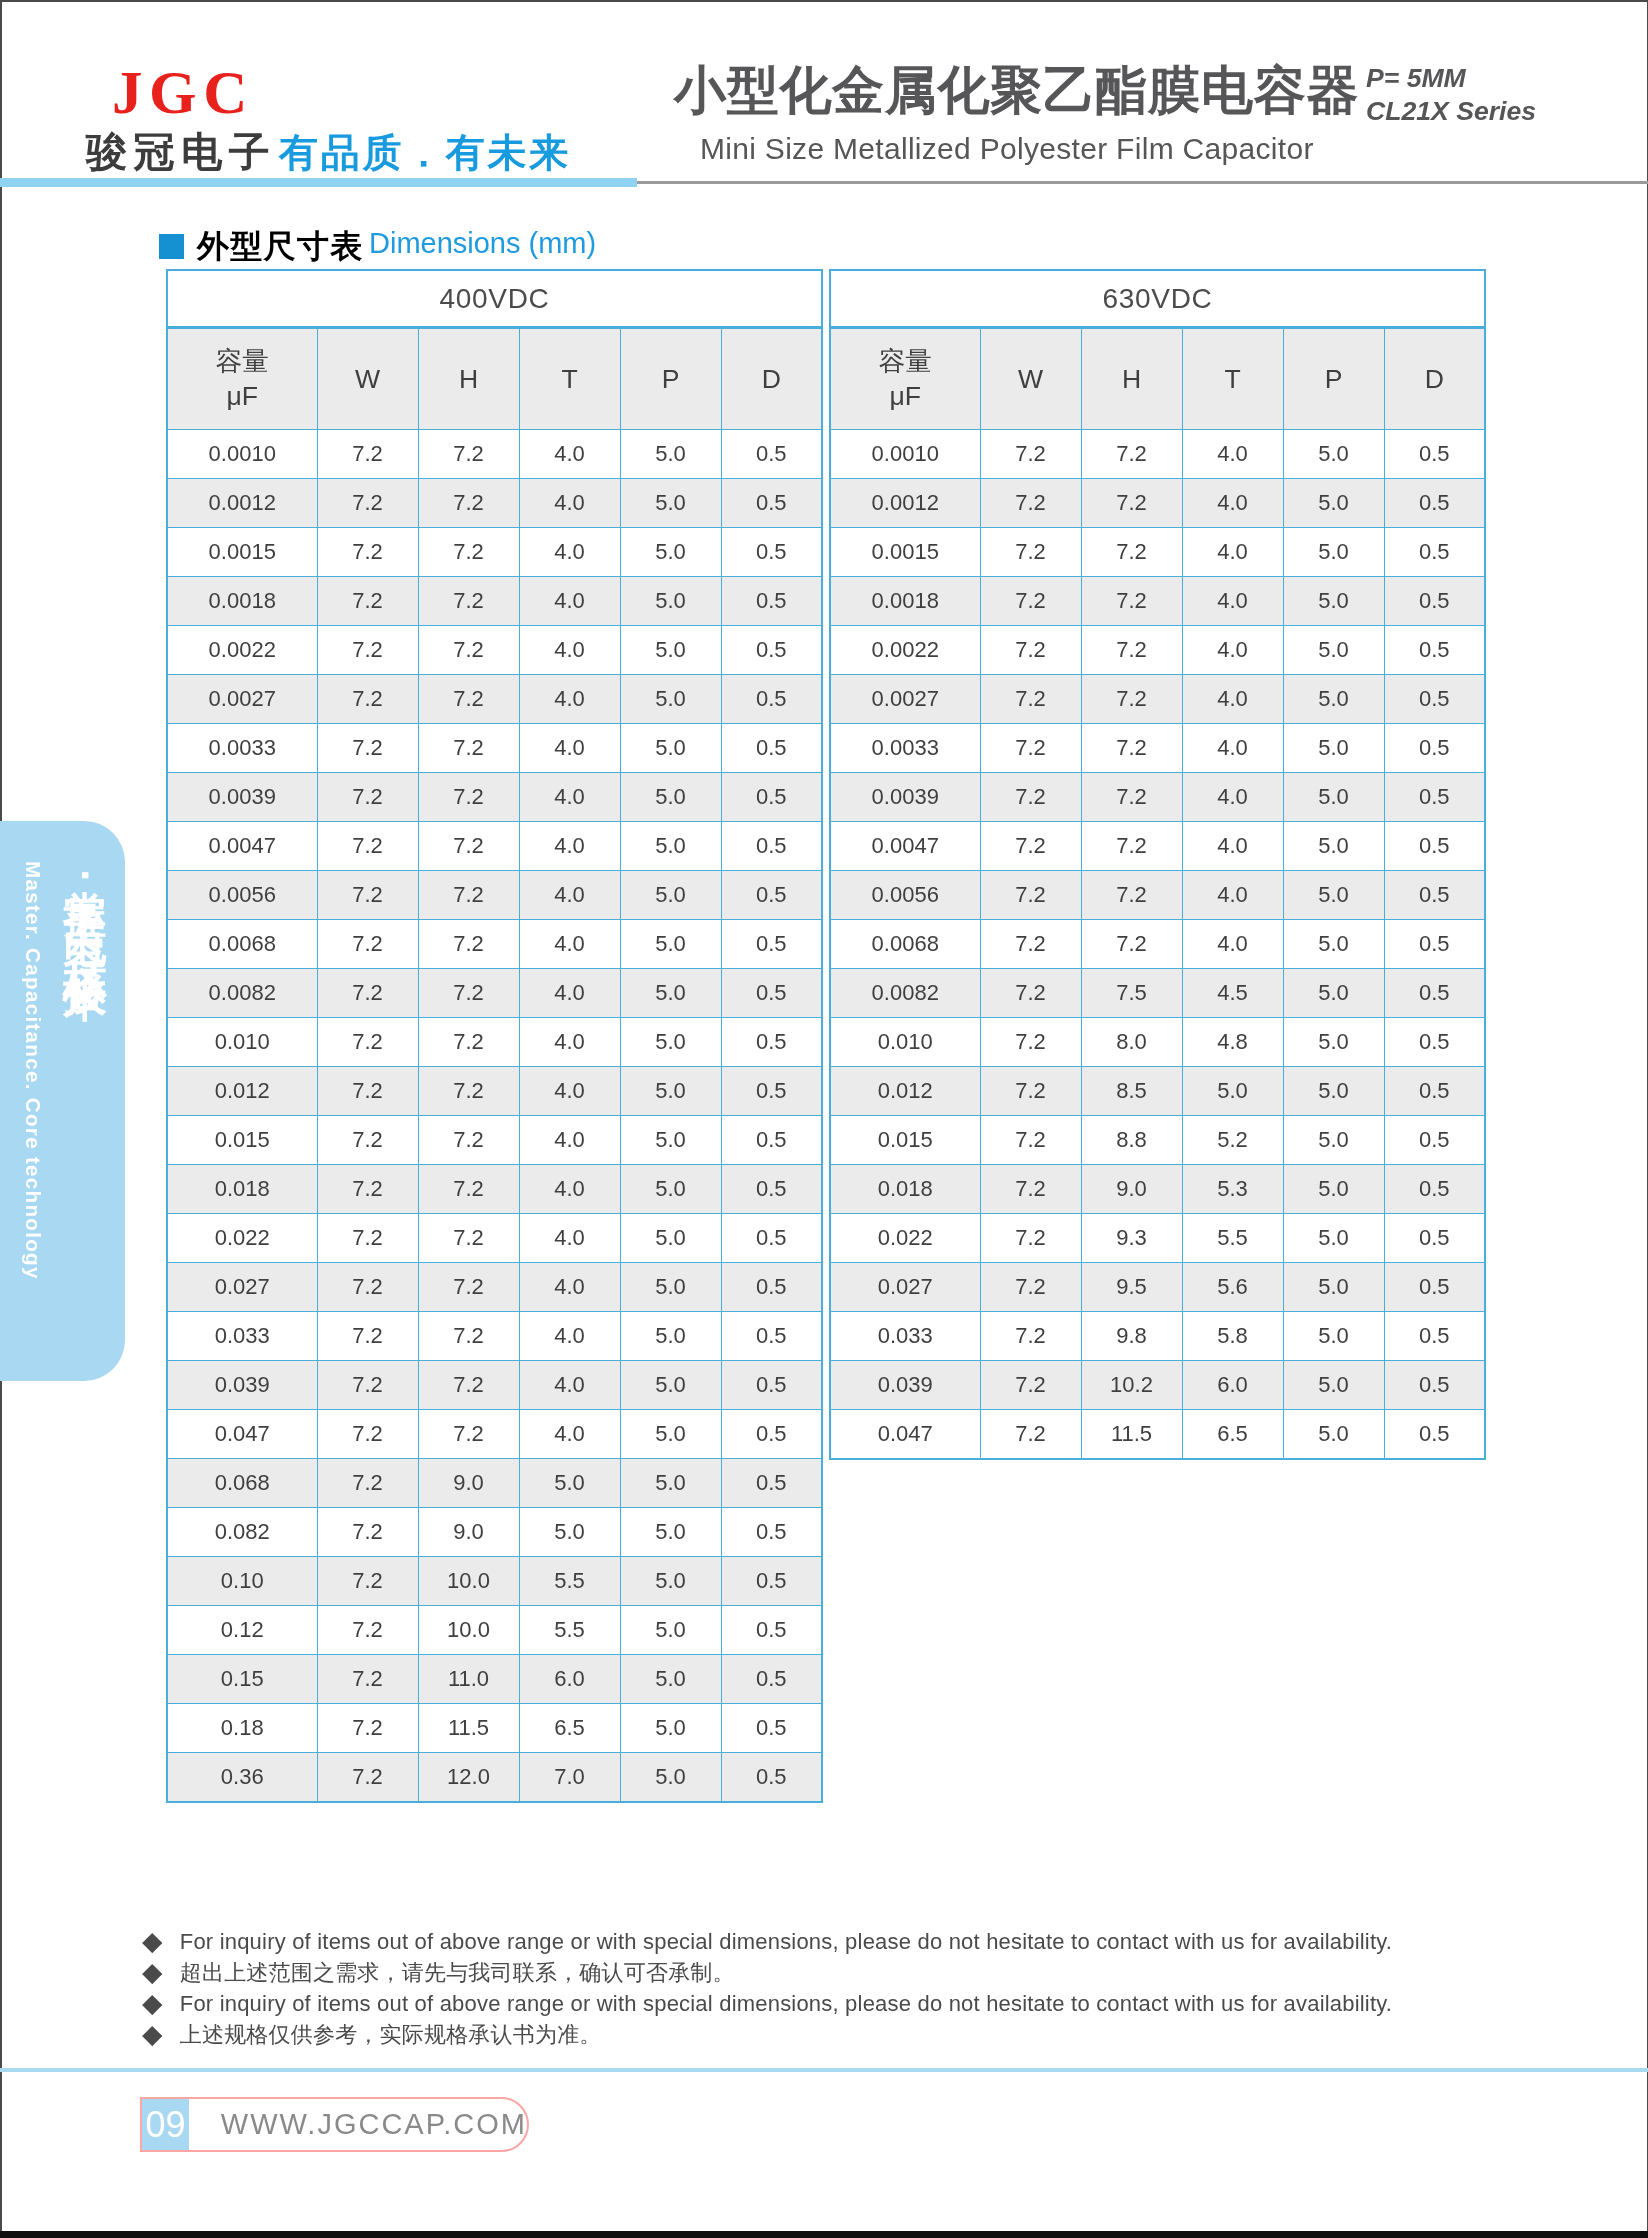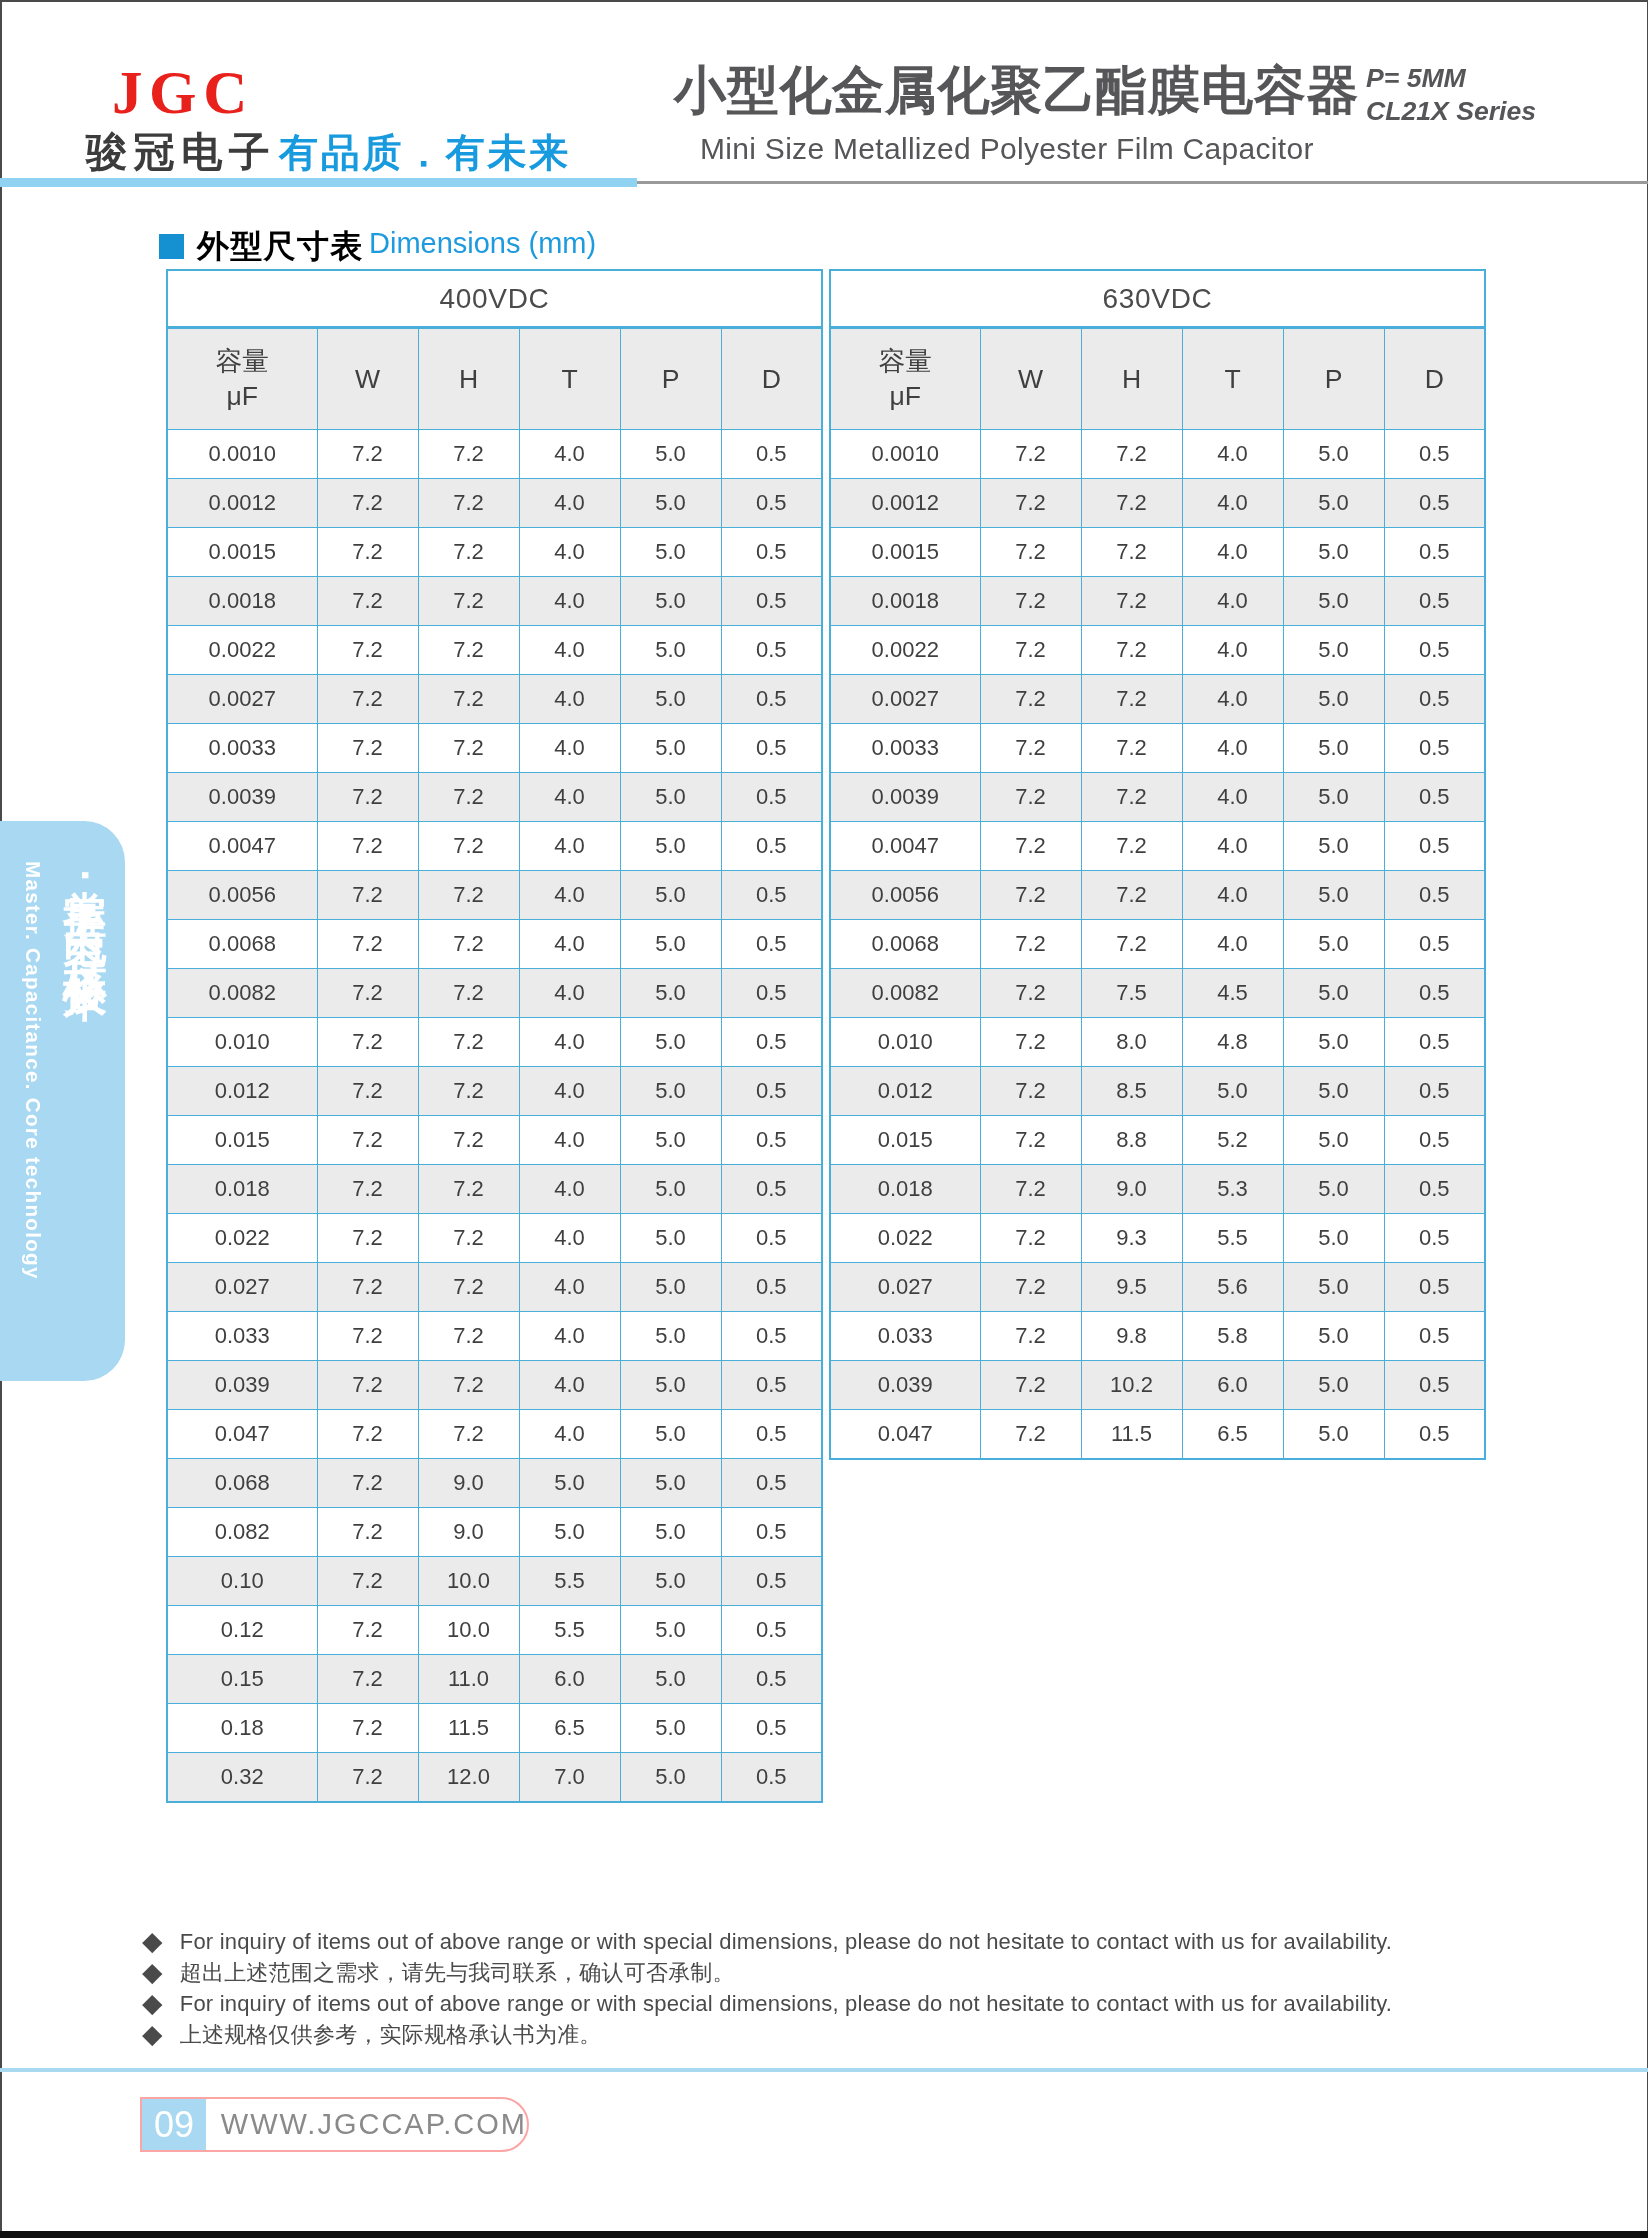--- a/index.html
+++ b/index.html
@@ -46,21 +46,21 @@
   
   .notes{position:absolute;left:142px;top:1926px;width:1449px;}
   .note-line{display:flex;align-items:center;height:31px;}
   .note-bullet{font-size:26.6px;color:#4a4a4a;margin-right:17.3px;line-height:1;}
   .note-text{font-size:22px;color:#4a4a4a;letter-spacing:0.2px;}
 
   
   .footer-line{position:absolute;left:0;top:2068px;width:1649px;height:4px;background:#a9d9f0;}
   .footer-pill{position:absolute;left:140px;top:2097px;width:385px;height:51px;border:2px solid #fca5a5;border-radius:0 31px 31px 0;background:#ffffff;display:flex;align-items:stretch;overflow:hidden;}
   .page-num{width:66px;background:#a9d9f2;color:#ffffff;font-size:36px;display:flex;align-items:center;justify-content:center;}
-  .site-url{flex:1;display:flex;align-items:center;color:#8a8a8a;font-size:29px;letter-spacing:2px;padding-left:15px;}
+  .site-url{flex:1;display:flex;align-items:center;color:#8a8a8a;font-size:29px;letter-spacing:2px;padding-left:32px;}
 </style>
 </head>
 <body>
 
 <div class="frame"></div>
 
 <div class="logo-jgc">JGC</div>
 <div class="company-cn">骏冠电子</div>
 <div class="slogan-cn">有品质．有未来</div>
 <div class="title-cn">小型化金属化聚乙酯膜电容器</div>
@@ -312,21 +312,21 @@
       </tr>
       <tr>
         <td>0.18</td>
         <td>7.2</td>
         <td>11.5</td>
         <td>6.5</td>
         <td>5.0</td>
         <td>0.5</td>
       </tr>
       <tr>
-        <td>0.32</td>
+        <td>0.36</td>
         <td>7.2</td>
         <td>12.0</td>
         <td>7.0</td>
         <td>5.0</td>
         <td>0.5</td>
       </tr>
     </tbody>
 </table>
 
 <table class="dims-table t630">

